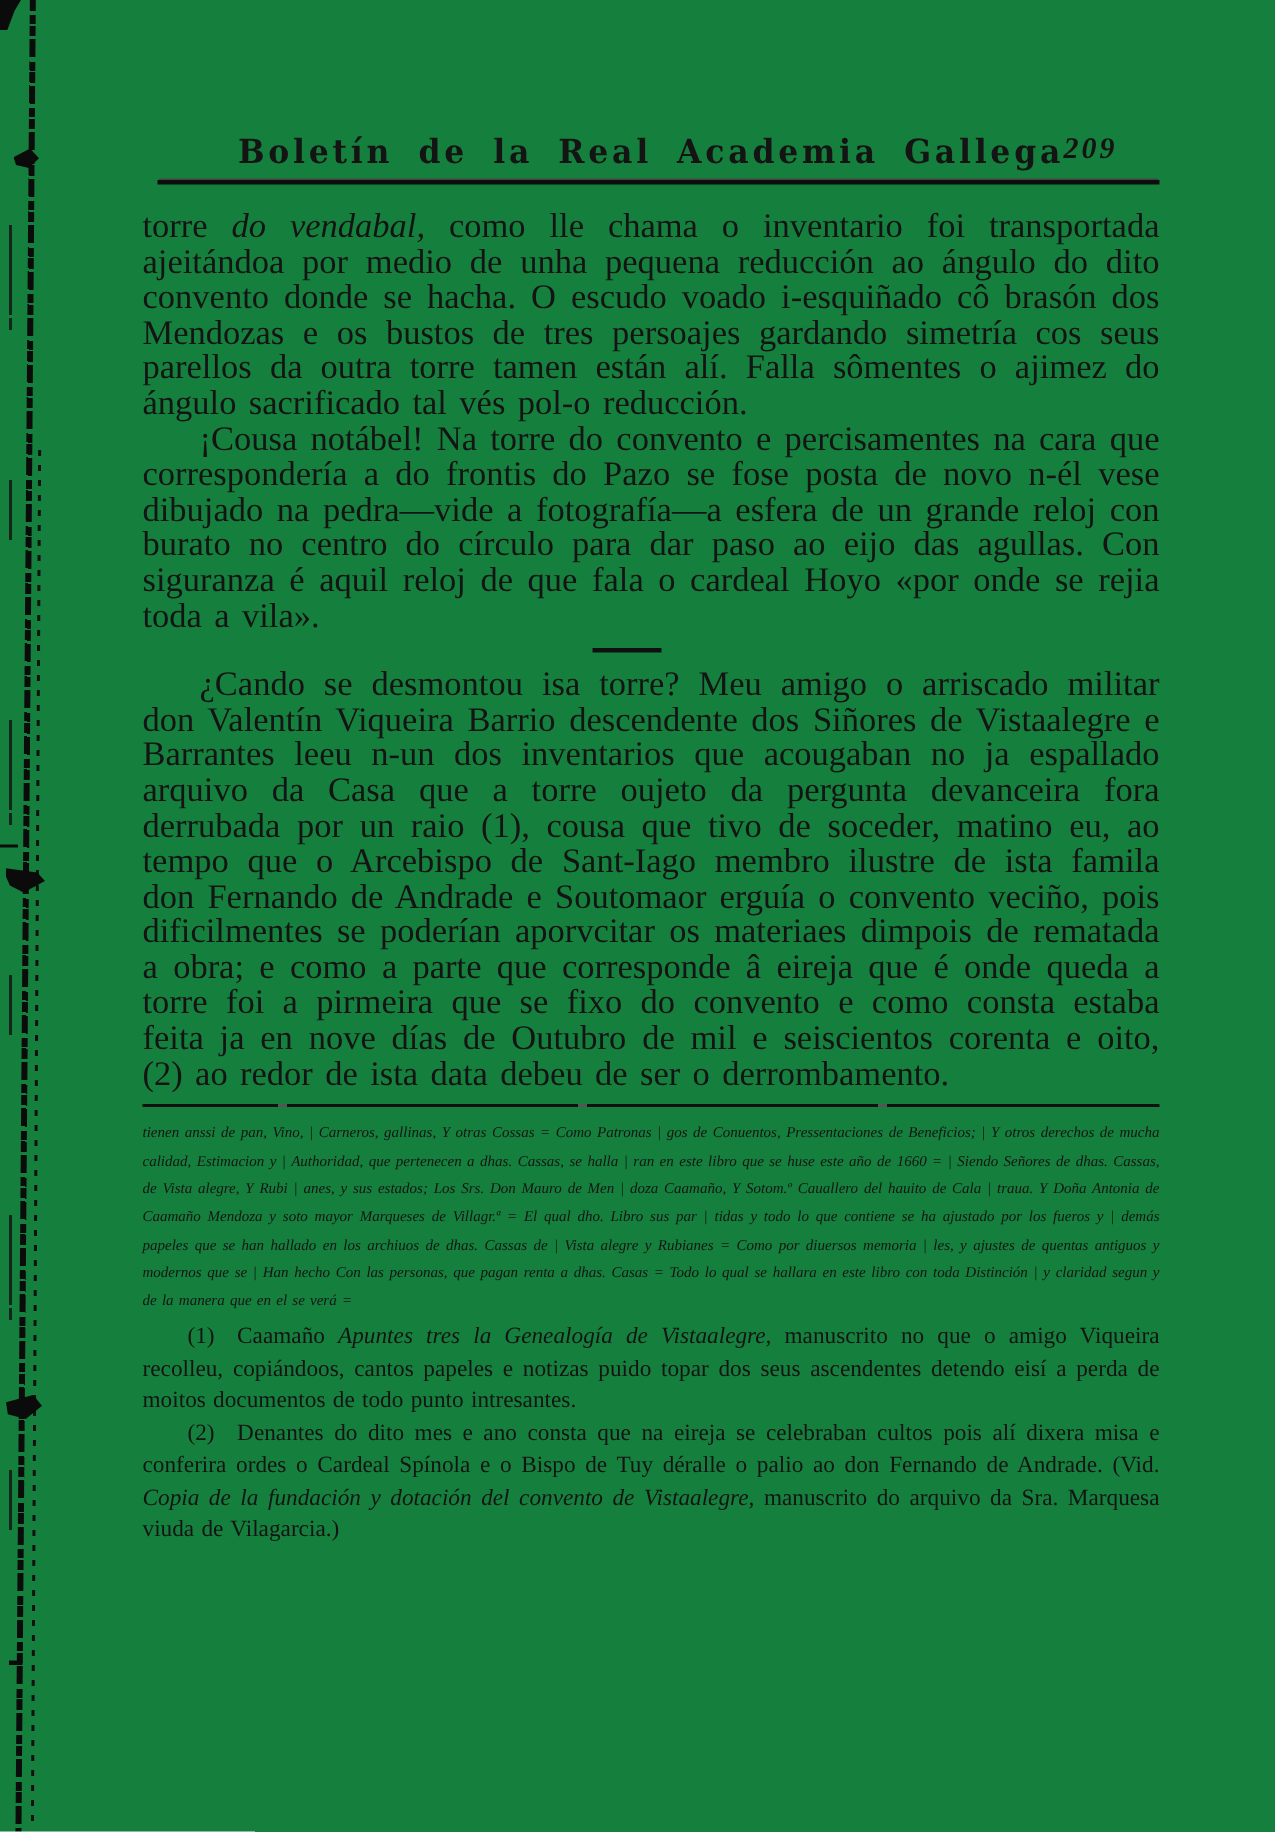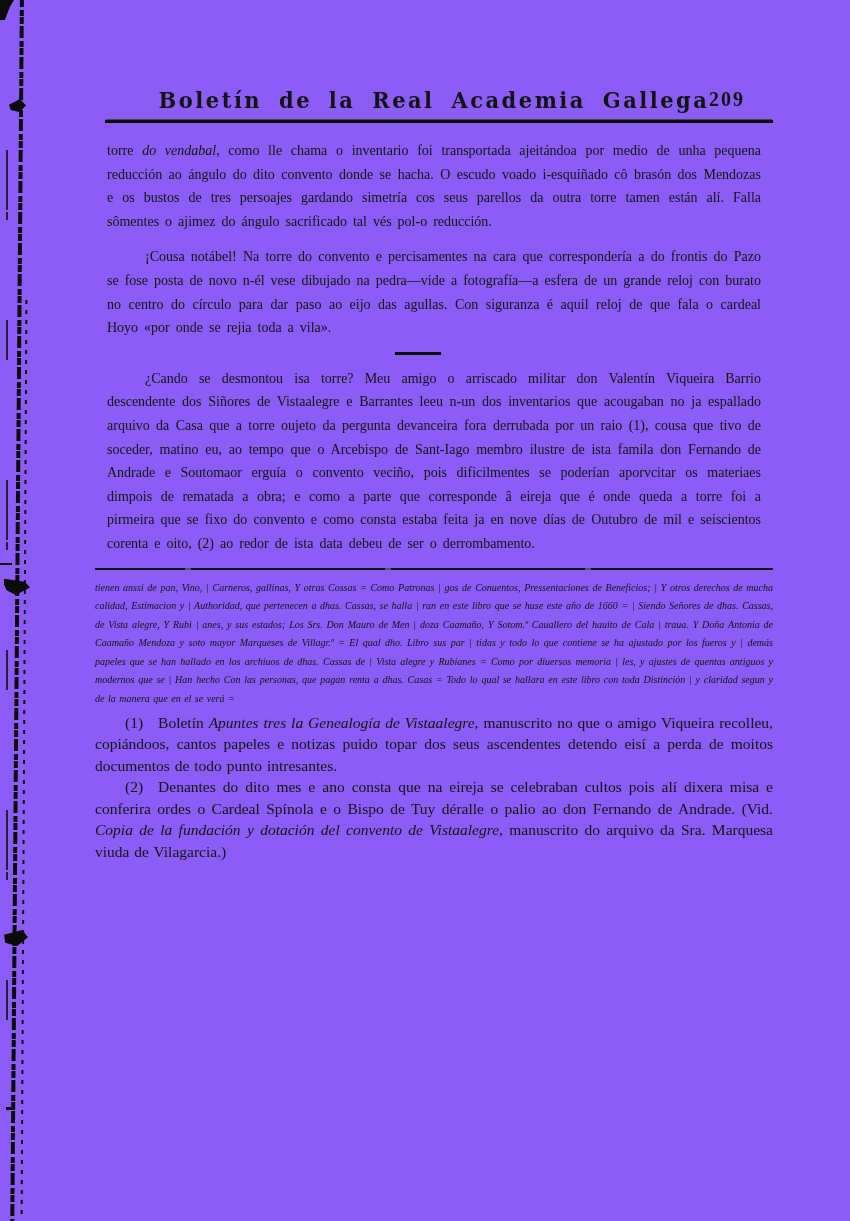--- a/index.html
+++ b/index.html
@@ -1,18 +1,18 @@
 <!DOCTYPE html>
 <html><head>
 <meta charset="utf-8">
 <style>
   html,body { margin:0; padding:0; background:#e8e8e8; }
   .page {
     position:relative; width:850px; height:1221px; margin:0 auto;
-    background:#8b5cf6; color:#141414; overflow:hidden;
+    background:#15803d; color:#141414; overflow:hidden;
     font-family:"Liberation Serif","DejaVu Serif",serif;
   }
 
   
   .artifact { position:absolute; background:#0b0b0b; }
   .artifact-line-main {
     left:20px; top:-14px; width:4px; height:1260px;
     background:repeating-linear-gradient(to bottom,
       #0b0b0b 0 7px, transparent 7px 9px,
       #0b0b0b 9px 21px, transparent 21px 24px,
@@ -49,28 +49,28 @@
 
   header { position:relative; padding-top:88px; }
   .journal-title {
     display:block; text-align:center;
     font-family:"DejaVu Serif","Liberation Serif",serif;
     font-weight:bold; font-size:21px; letter-spacing:2.5px; word-spacing:7px;
     transform:scaleY(1.06);
   }
   .page-number {
     position:absolute; right:28px; top:88px;
-    font-weight:bold; font-size:20px; letter-spacing:2px;
+    font-weight:bold; font-size:20px; letter-spacing:2px;font-style:italic;
   }
   .header-rule { margin:7px 0 0 10px; height:3px; background:#0d0d0d;
     box-shadow:0 -2px 0 -1px #444; }
 
   main { margin-top:16px; }
   .body-para {
-    margin:12px; font-size:14px; line-height:23.6px;
+    margin:0; font-size:23px; line-height:23.6px;
     text-align:justify; word-spacing:2.5px;
   }
   .indent { text-indent:38px; }
   .section-divider { width:46px; height:3px; background:#101010;
     margin:10px 0 9px 300px; }
 
   footer { margin-top:9px; }
   .footnote-rule { height:2px; background:#1b1b1b;
     background:repeating-linear-gradient(to right,#111 0 90px,#555 90px 96px,#111 96px 200px); }
   .fn-quote {
@@ -116,19 +116,19 @@
 
       <p class="body-para indent">¿Cando se desmontou isa torre? Meu amigo o arriscado militar don Valentín Viqueira Barrio descendente dos Siñores de Vistaalegre e Barrantes leeu n-un dos inventarios que acougaban no ja espallado arquivo da Casa que a torre oujeto da pergunta devanceira fora derrubada por un raio (1), cousa que tivo de soceder, matino eu, ao tempo que o Arcebispo de Sant-Iago membro ilustre de ista famila don Fernando de Andrade e Soutomaor erguía o convento veciño, pois dificilmentes se poderían aporvcitar os materiaes dimpois de rematada a obra; e como a parte que corresponde â eireja que é onde queda a torre foi a pirmeira que se fixo do convento e como consta estaba feita ja en nove días de Outubro de mil e seiscientos corenta e oito, (2) ao redor de ista data debeu de ser o derrombamento.</p>
     </main>
 
     <footer>
       <div class="footnote-rule"></div>
 
       <p class="fn-quote">tienen anssi de pan, Vino, | Carneros, gallinas, Y otras Cossas = Como Patronas | gos de Conuentos, Pressentaciones de Beneficios; | Y otros derechos de mucha calidad, Estimacion y | Authoridad, que pertenecen a dhas. Cassas, se halla | ran en este libro que se huse este año de 1660 = | Siendo Señores de dhas. Cassas, de Vista alegre, Y Rubi | anes, y sus estados; Los Srs. Don Mauro de Men | doza Caamaño, Y Sotom.º Cauallero del hauito de Cala | traua. Y Doña Antonia de Caamaño Mendoza y soto mayor Marqueses de Villagr.ª = El qual dho. Libro sus par | tidas y todo lo que contiene se ha ajustado por los fueros y | demás papeles que se han hallado en los archiuos de dhas. Cassas de | Vista alegre y Rubianes = Como por diuersos memoria | les, y ajustes de quentas antiguos y modernos que se | Han hecho Con las personas, que pagan renta a dhas. Casas = Todo lo qual se hallara en este libro con toda Distinción | y claridad segun y de la manera que en el se verá =</p>
 
 
-      <p class="fn-note"><span class="fn-label">(1)</span><span>Boletín </span><i>Apuntes tres la Genealogía de Vistaalegre,</i><span> manuscrito no que o amigo Viqueira recolleu, copiándoos, cantos papeles e notizas puido topar dos seus ascendentes detendo eisí a perda de moitos documentos de todo punto intresantes.</span></p>
+      <p class="fn-note"><span class="fn-label">(1)</span><span>Caamaño </span><i>Apuntes tres la Genealogía de Vistaalegre,</i><span> manuscrito no que o amigo Viqueira recolleu, copiándoos, cantos papeles e notizas puido topar dos seus ascendentes detendo eisí a perda de moitos documentos de todo punto intresantes.</span></p>
 
       <p class="fn-note"><span class="fn-label">(2)</span><span>Denantes do dito mes e ano consta que na eireja se celebraban cultos pois alí dixera misa e conferira ordes o Cardeal Spínola e o Bispo de Tuy déralle o palio ao don Fernando de Andrade. (Vid. </span><i>Copia de la fundación y dotación del convento de Vistaalegre,</i><span> manuscrito do arquivo da Sra. Marquesa viuda de Vilagarcia.)</span></p>
     </footer>
 
   </div>
 </div>
 
 </body></html>

